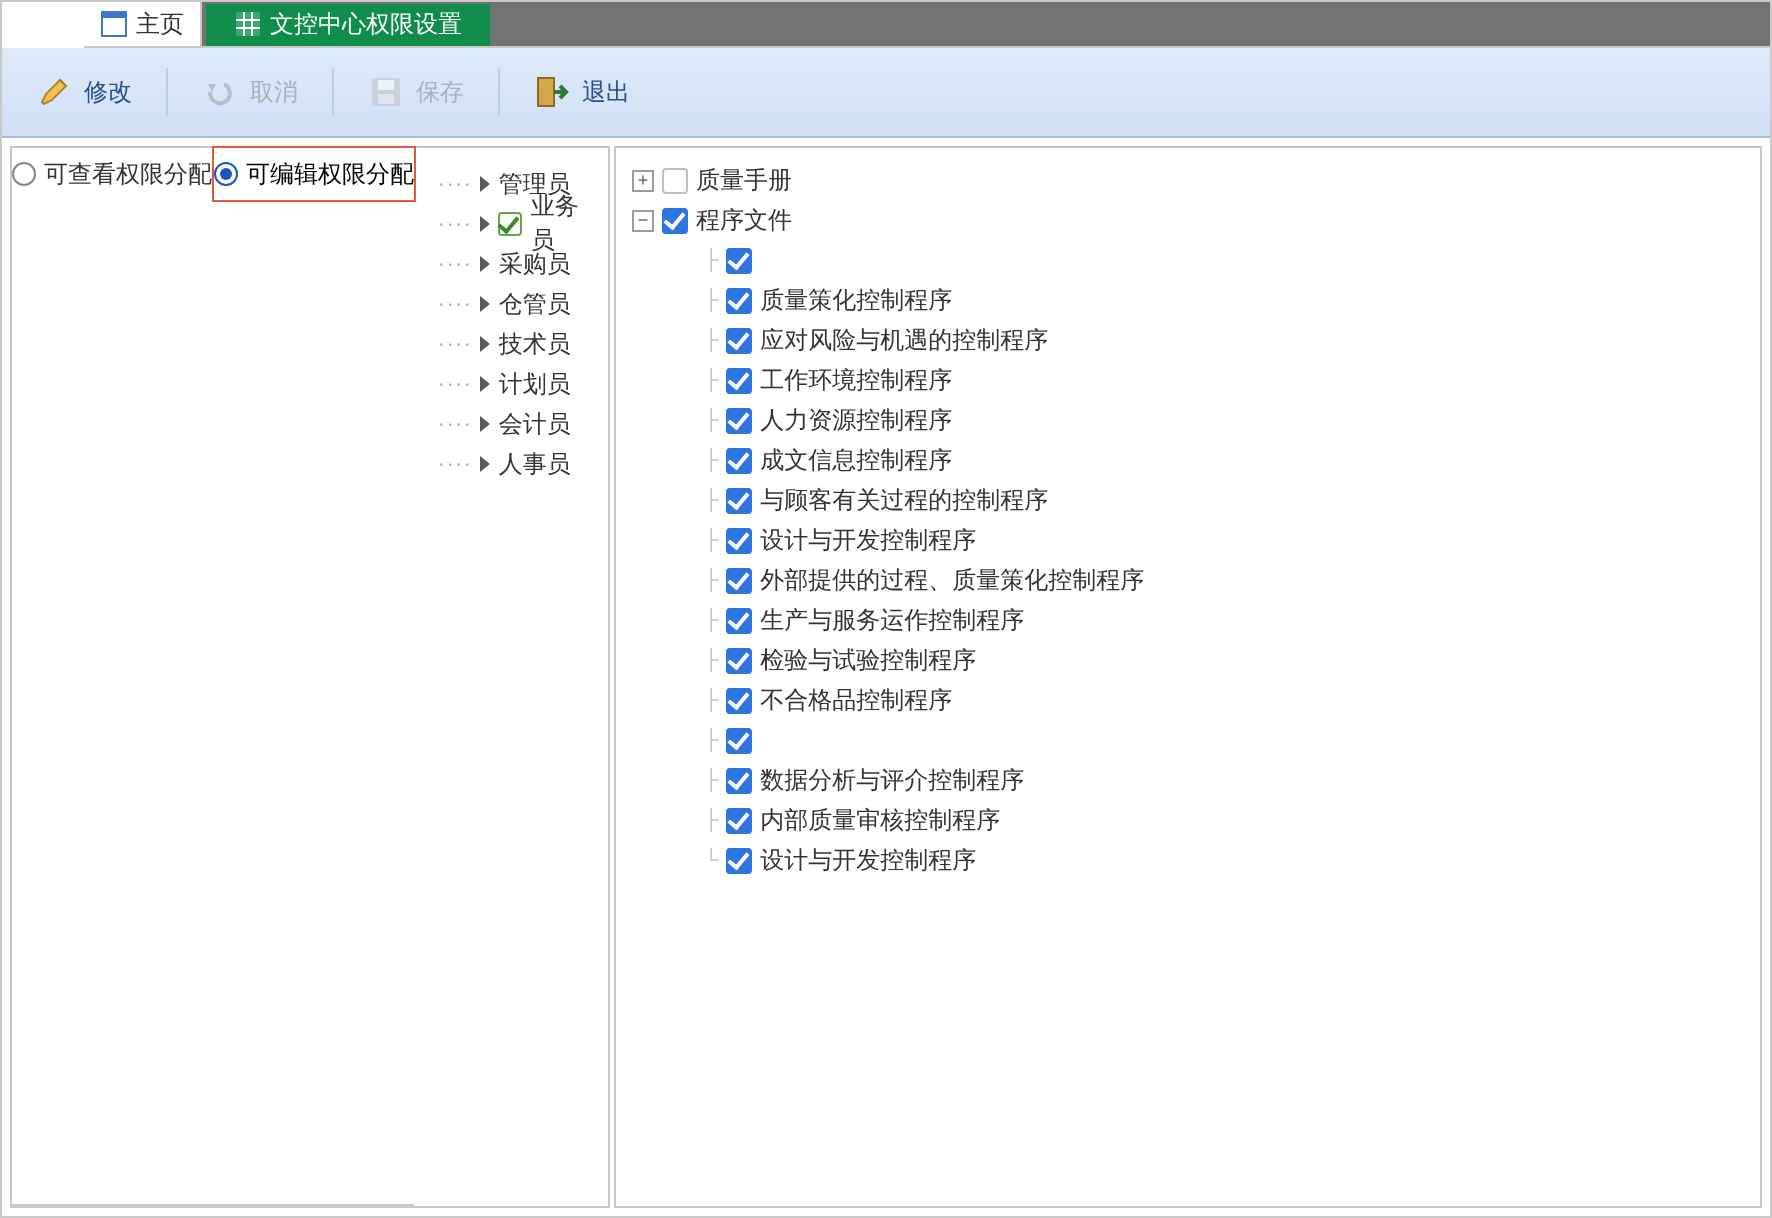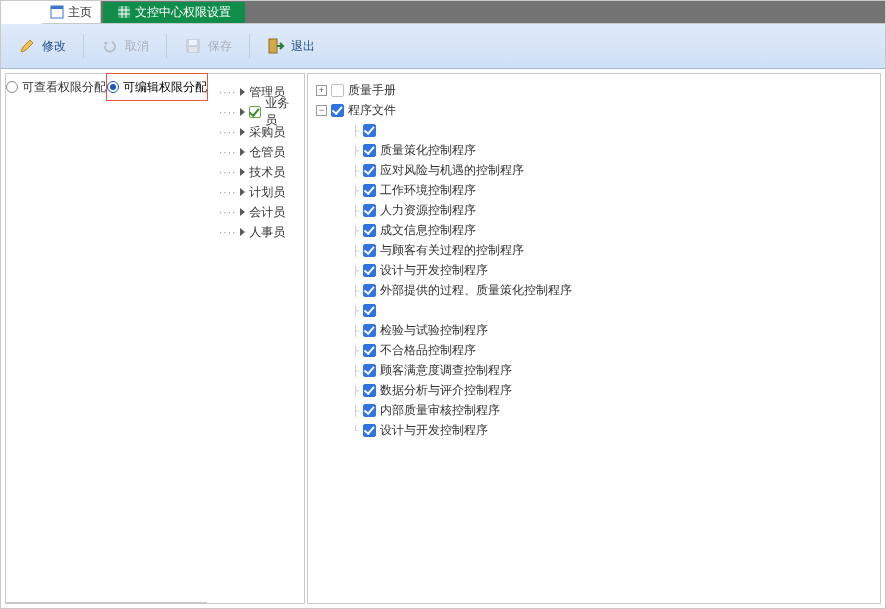--- a/index.html
+++ b/index.html
@@ -234,35 +234,35 @@
               <span>设计与开发控制程序</span>
             </div>
             <div class="tree-row indent2">
               <span class="conn">├</span>
               <span class="tcheck on"></span>
               <span>外部提供的过程、质量策化控制程序</span>
             </div>
             <div class="tree-row indent2">
               <span class="conn">├</span>
               <span class="tcheck on"></span>
+              <span>生产与服务运作控制程序</span>
             </div>
             <div class="tree-row indent2">
               <span class="conn">├</span>
               <span class="tcheck on"></span>
               <span>检验与试验控制程序</span>
             </div>
             <div class="tree-row indent2">
               <span class="conn">├</span>
               <span class="tcheck on"></span>
               <span>不合格品控制程序</span>
             </div>
             <div class="tree-row indent2">
               <span class="conn">├</span>
               <span class="tcheck on"></span>
-              <span>顾客满意度调查控制程序</span>
             </div>
             <div class="tree-row indent2">
               <span class="conn">├</span>
               <span class="tcheck on"></span>
               <span>数据分析与评介控制程序</span>
             </div>
             <div class="tree-row indent2">
               <span class="conn">├</span>
               <span class="tcheck on"></span>
               <span>内部质量审核控制程序</span>

